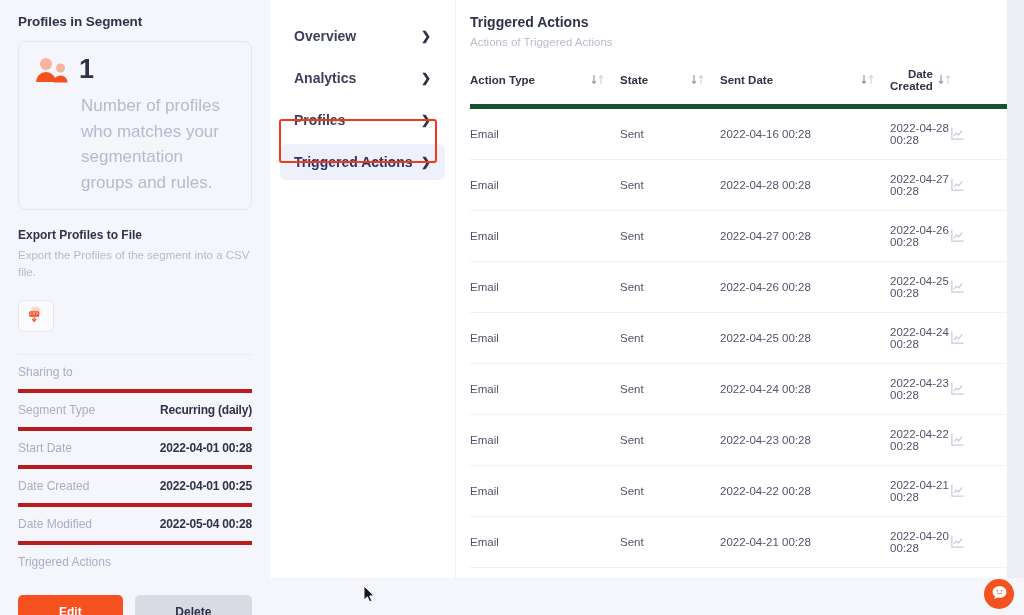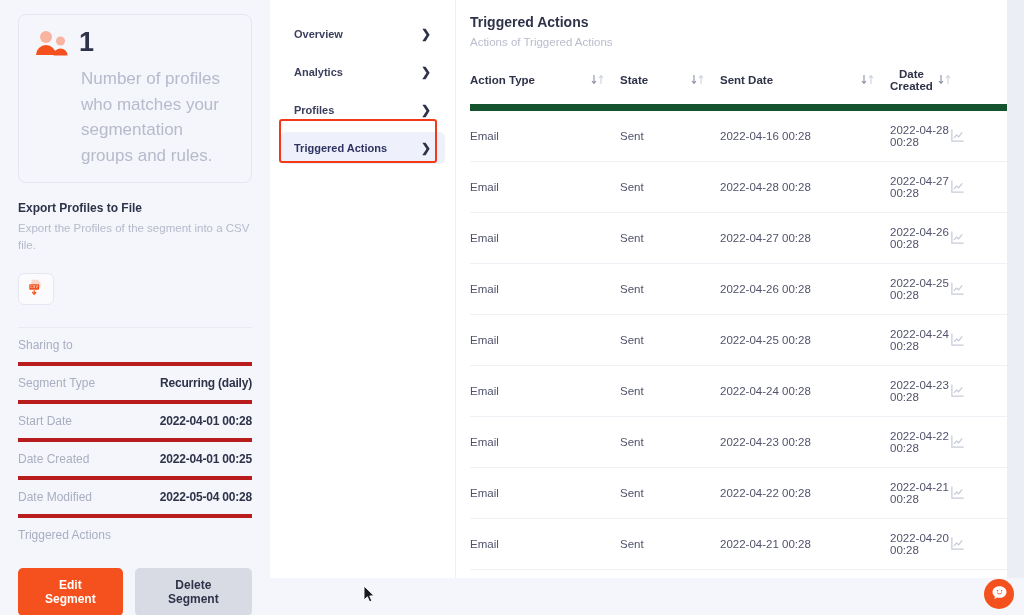--- a/index.html
+++ b/index.html
@@ -140,21 +140,21 @@
   .nav-item {
     display: flex;
     align-items: center;
     justify-content: space-between;
     padding: 10px 14px;
     border-radius: 6px;
     margin-bottom: 6px;
     cursor: pointer;
   }
   .nav-item .nav-label {
-    font-size: 11px;
+    font-size: 14px;
     font-weight: bold;
     color: #3b3f5c;
     text-align: right;
   }
   .nav-item.active { background: #eef1fb; }
   .nav-item.active .nav-label { color: #2e3363; }
   .chev { color: #2f3349; font-size: 12px; font-weight: bold; line-height: 1; }
   .nav-highlight {
     position: absolute;
     left: 279px; top: 119px;
@@ -185,26 +185,26 @@
     color: #b9bdcc;
     margin-bottom: 20px;
   }
 
   table.data-table {
     width: 100%;
     border-collapse: collapse;
     table-layout: fixed;
   }
   table.data-table th {
-    text-align: center;
+    text-align: right;
     font-size: 11.5px;
     font-weight: bold;
     color: #2f3349;
     padding: 0 0 12px 0;
-    border-bottom: 7px solid #14532d;
+    border-bottom: 5px solid #14532d;
   }
   .th-inner { display: flex; align-items: center; gap: 4px; }
   .th-inner .sort { margin-left: auto; padding-right: 14px; }
   table.data-table td {
     font-size: 11.5px;
     color: #50536b;
     padding: 13px 0;
     border-bottom: 1px solid #f0f1f7;
   }
   table.data-table tr:last-child td { border-bottom: none; }
@@ -237,20 +237,21 @@
 
   
   .cursor { position: absolute; left: 363px; top: 585px; z-index: 20; pointer-events: none; }
 </style>
 </head>
 <body>
 
 <div class="app">
 
   <aside class="sidebar">
+    <div class="sidebar-title">Profiles in Segment</div>
 
     <div class="profiles-card">
       <div class="profiles-count-row">
         <span class="users-icon">
           <svg viewBox="0 0 34 26" width="34" height="26">
             <circle cx="11" cy="7" r="6" fill="#f9b4a0"></circle>
             <path d="M1 25 a10 10 0 0 1 20 0 z" fill="#f4511e"></path>
             <circle cx="25.5" cy="11" r="4.5" fill="#f9b4a0"></circle>
             <path d="M18.5 25.5 a7 7 0 0 1 14 0 z" fill="#f4511e"></path>
           </svg>

